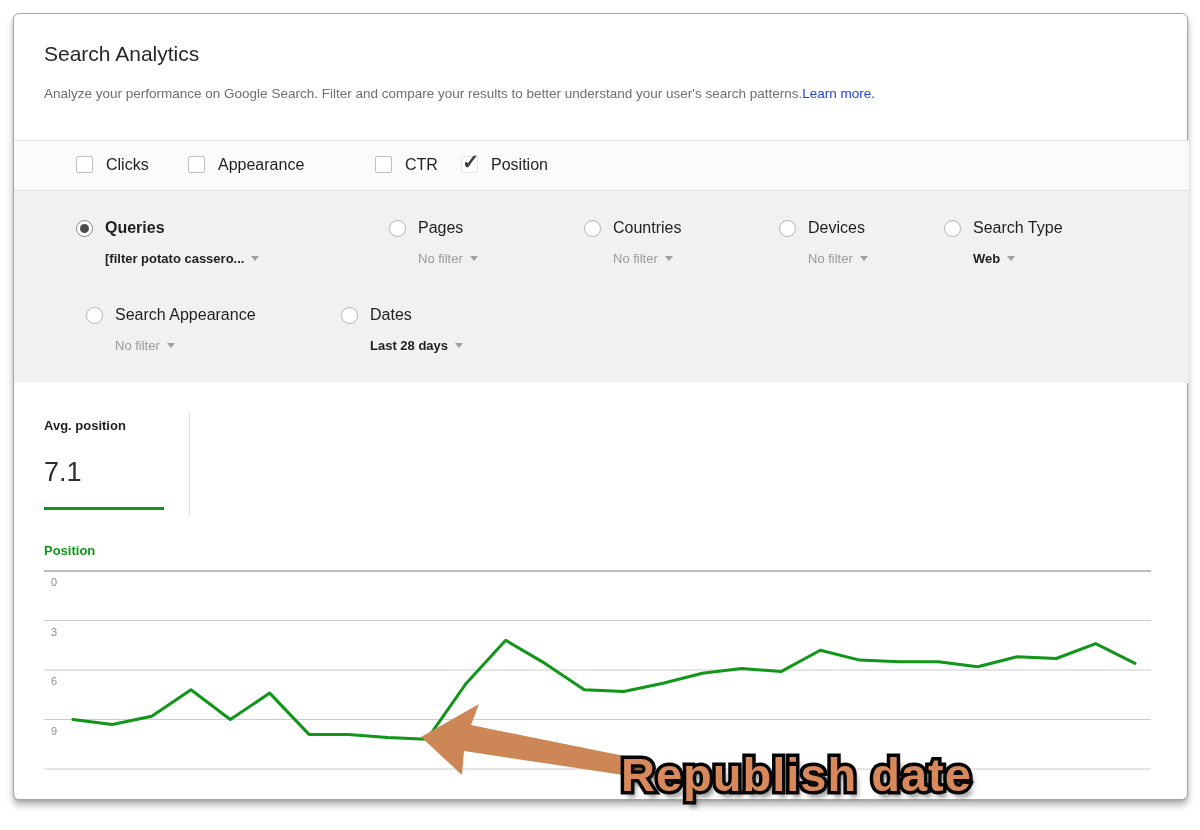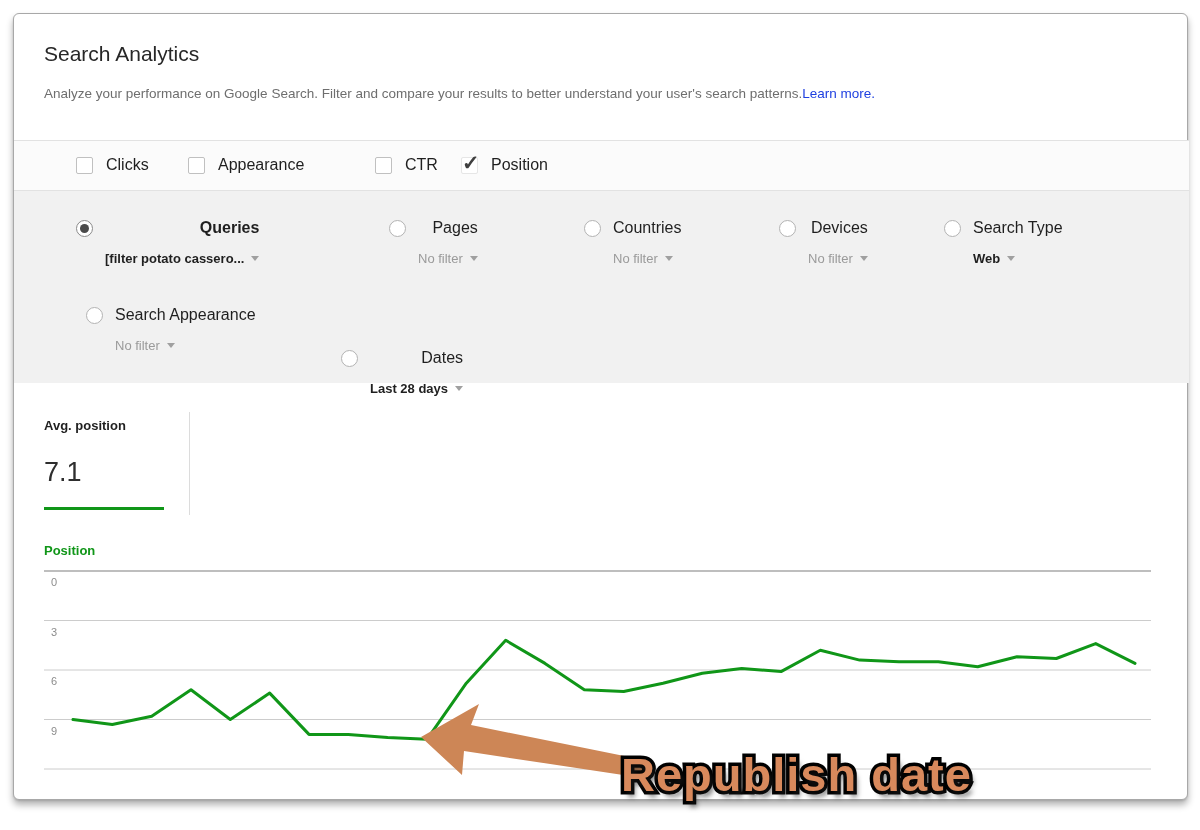--- a/index.html
+++ b/index.html
@@ -14,31 +14,31 @@
 
   .page-title { position:absolute; left:30px; top:28px; font-size:21px;
     font-weight:400; color:#272727; }
   .subtitle { position:absolute; left:30px; top:72px; width:1110px;
     font-size:13.5px; color:#6e6e6e; }
   .learn-more { color:#1e3fe0; text-decoration:none; margin-left:0; cursor:pointer; }
 
   
   .cb-bar { position:absolute; left:0; top:126px; width:1175px; height:51px;
     background:#fbfbfb; border-top:1px solid #e2e2e2; border-bottom:1px solid #e2e2e2; }
-  .cb-item { position:absolute; top:15px; display:flex; align-items:flex-end; cursor:pointer; }
+  .cb-item { position:absolute; top:15px; display:flex; align-items:flex-start; cursor:pointer; }
   .cb-box { width:17px; height:17px; background:#ffffff; border:1px solid #c0c0c0;
     border-radius:2px; display:inline-block; position:relative; }
   .cb-item.checked .cb-box { border-color:#e6e6e6; }
   .cb-check { position:absolute; left:0px; top:-6px; font-size:21px; color:#3f3f3f;
     font-weight:bold; line-height:1; }
   .cb-label { margin-left:13px; font-size:16px; color:#1f1f1f; }
 
   
   .filter-panel { position:absolute; left:0; top:177px; width:1175px; height:192px;
-    background:#f1f1f1;text-align:right; }
+    background:#f1f1f1; }
   .f-item { position:absolute; display:flex; }
   .row1 .f-item { top:28px; } .row2 .f-item { top:115px; }
   .radio { width:17px; height:17px; border-radius:50%; background:#ffffff;
     border:1px solid #b3b3b3; display:inline-block; margin-top:1px; cursor:pointer;
     position:relative; flex:none; }
   .radio.sel { border-color:#8b8b8b; }
   .radio.sel::after { content:""; position:absolute; left:3px; top:3px; width:9px;
     height:9px; border-radius:50%; background:#4a4a4a; }
   .f-col { margin-left:12px; }
   .f-label { font-size:16px; color:#1f1f1f; cursor:pointer; }
@@ -159,21 +159,21 @@
         <div class="f-item" style="left: 72px;">
           <span class="radio"></span>
           <div class="f-col">
             <div class="f-label">Search Appearance</div>
             <div class="f-value">
               <span>No filter</span>
               <span class="caret"></span>
             </div>
           </div>
         </div>
-        <div class="f-item" style="left: 327px; margin-top: 43px;">
+        <div class="f-item" style="left: 327px;">
           <span class="radio"></span>
           <div class="f-col">
             <div class="f-label">Dates</div>
             <div class="f-value bold">
               <span>Last 28 days</span>
               <span class="caret"></span>
             </div>
           </div>
         </div>
       </div>

